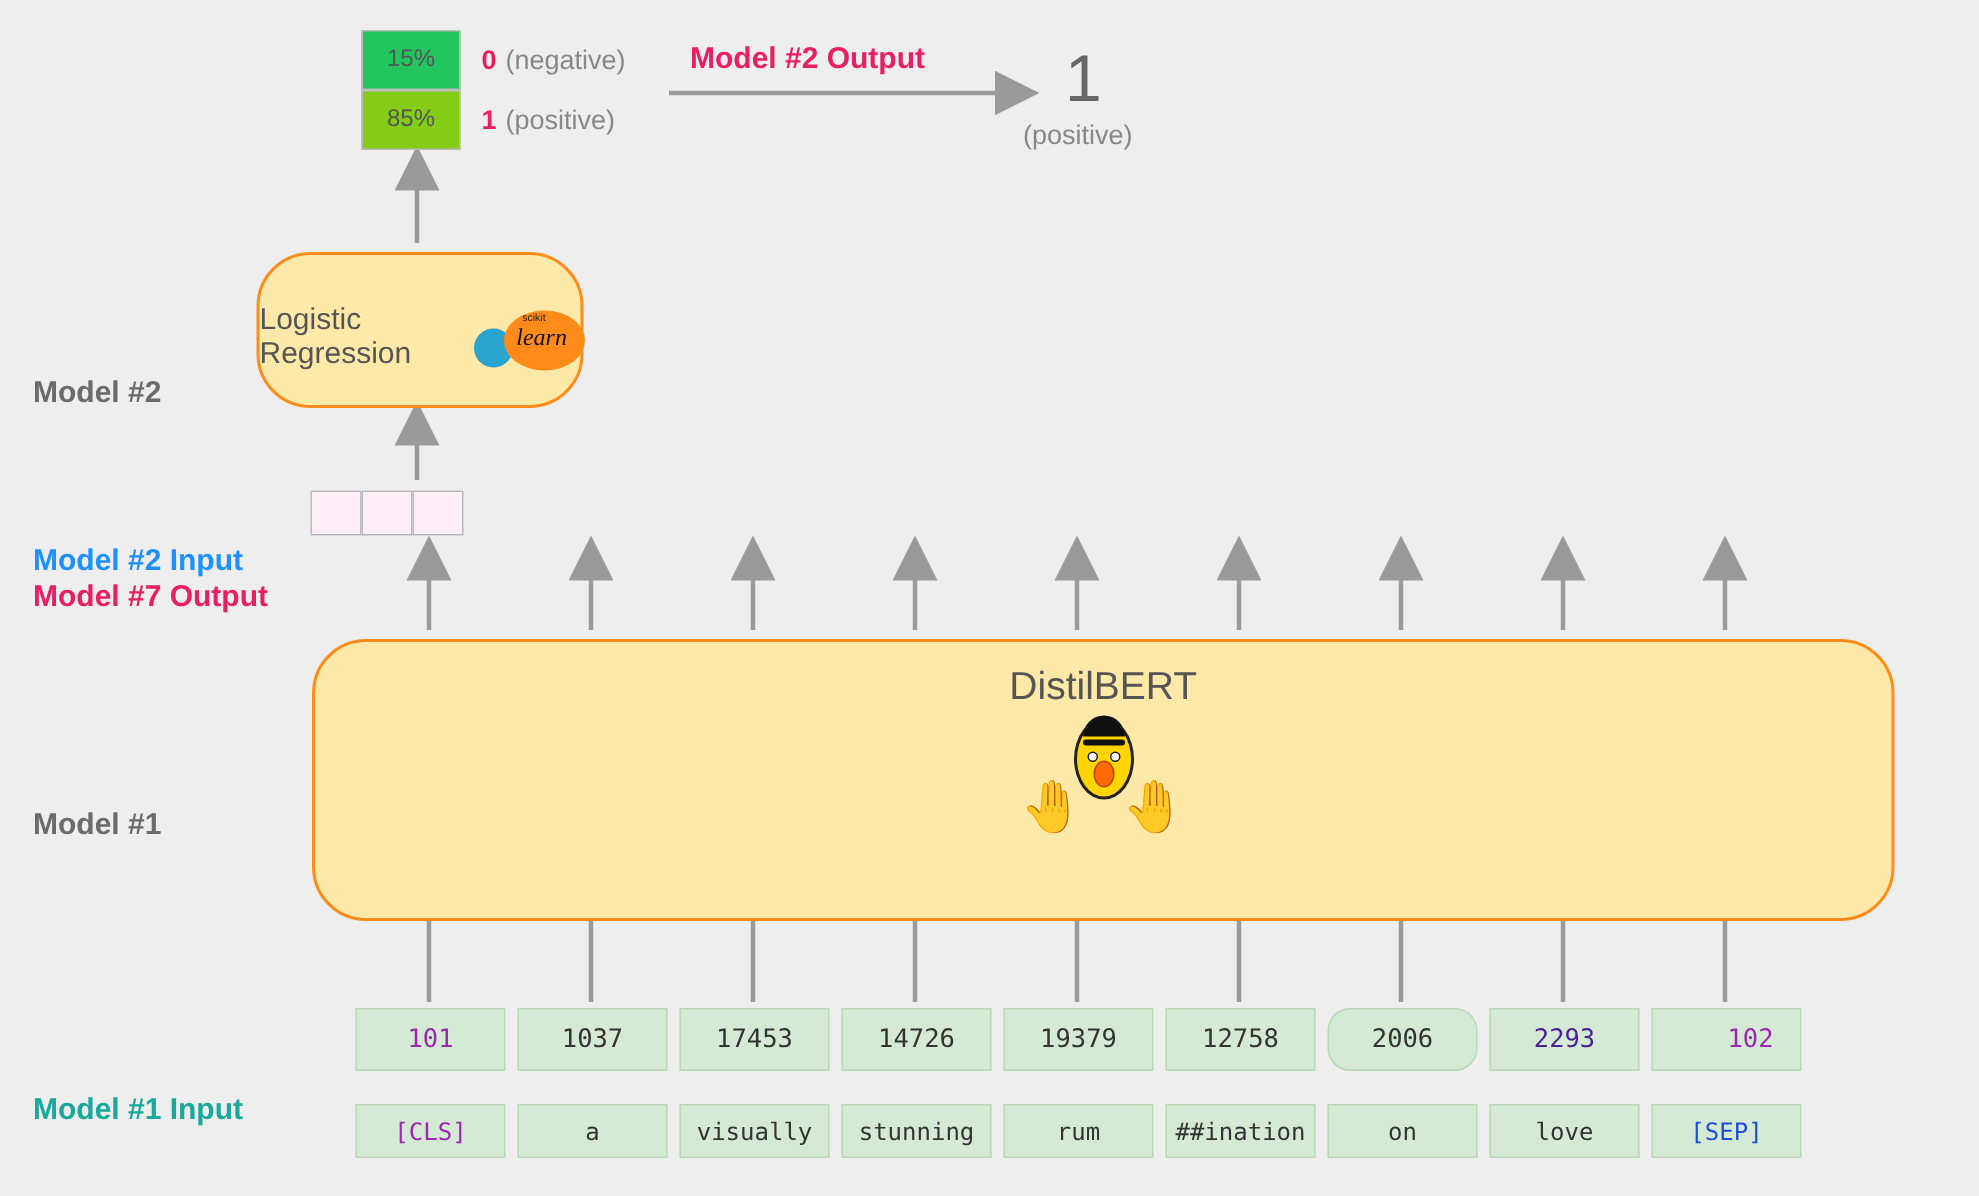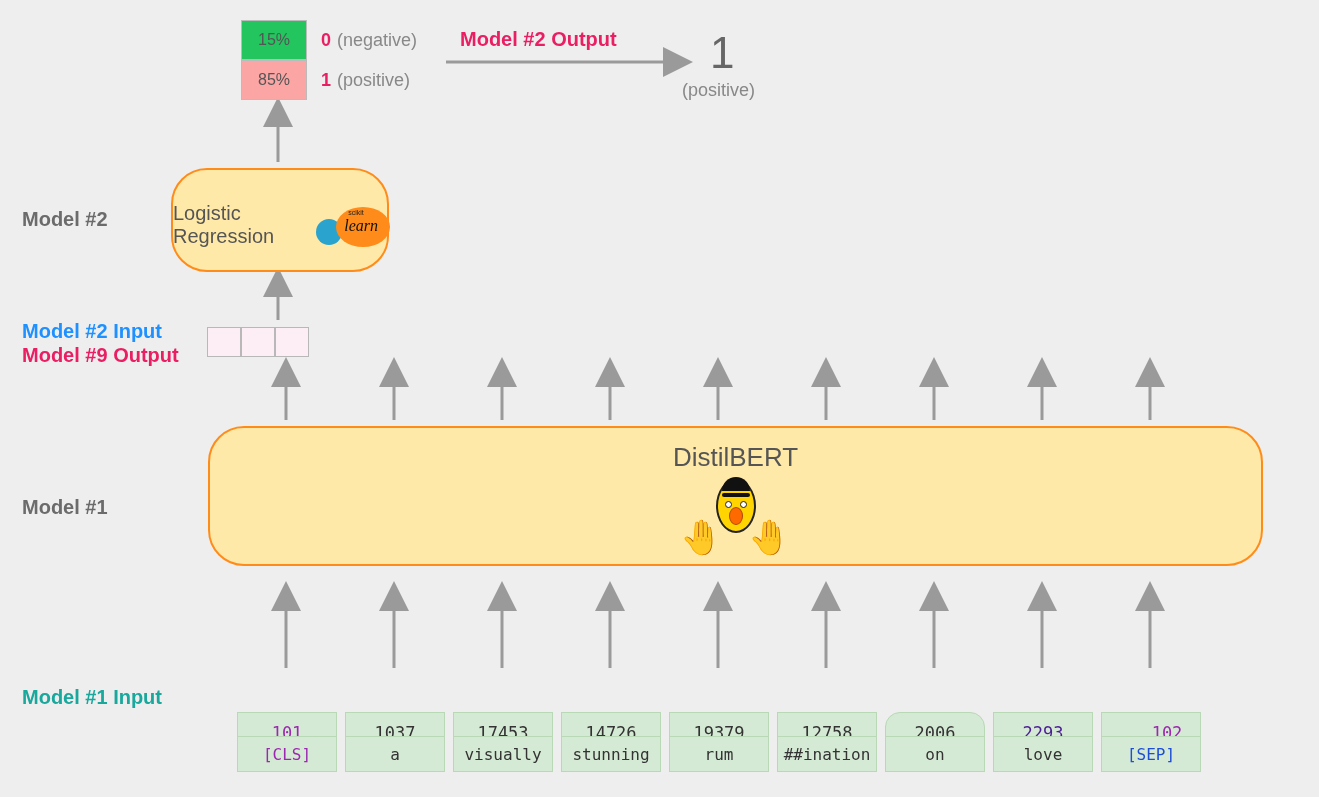--- a/index.html
+++ b/index.html
@@ -8,20 +8,21 @@
     font-family:-apple-system,BlinkMacSystemFont,"Helvetica Neue",Arial,sans-serif;
     width:1319px;height:797px;
     position:relative;
     overflow:hidden;
     color:#555;
   }
   .side-label{
     position:absolute;
     font-size:20px;
     font-weight:600;
+    margin-top:43px;
   }
   .teal{color:#1aa79c;}
   .blue{color:#1e90ff;}
   .magenta{color:#e91e63;}
   .gray{color:#6b6b6b;}
   .purple{color:#9c27b0;}
 
   
   .token-row{position:absolute;left:237px;display:flex;gap:8px;}
   .tok{
@@ -36,21 +37,21 @@
   .tokens-words .tok{height:36px;font-size:16px;}
 
   
   .model-box{
     position:absolute;
     background:#ffe9a8;
     border:2px solid #ff8c1a;
     border-radius:36px;
   }
   #distilbert-box{
-    left:208px;top:426px;width:1055px;height:140px;
+    left:208px;top:426px;width:1055px;height:188px;
     display:flex;flex-direction:column;align-items:center;justify-content:flex-start;
     padding-top:14px;
     font-size:26px;font-weight:300;
   }
   
   #logreg-box{
     left:171px;top:168px;width:218px;height:104px;
     display:flex;flex-direction:row;align-items:center;justify-content:flex-start;
     padding-top:10px;
     font-size:20px;font-weight:300;
@@ -96,42 +97,42 @@
   }
 
   
   .prob-table{position:absolute;left:241px;top:20px;}
   .prob-row{display:flex;align-items:center;height:40px;}
   .prob-cell{
     width:66px;height:40px;border:1px solid #bbb;
     display:flex;align-items:center;justify-content:center;font-size:16px;
   }
   .prob-cell.low{background:#22c55e;}
-  .prob-cell.high{background:#fca5a5;}
+  .prob-cell.high{background:#84cc16;}
   .prob-label{margin-left:14px;font-size:18px;}
   .prob-label b{color:#e91e63;font-weight:700;margin-right:6px;}
   .prob-label span{color:#888;margin-top:11px;}
 
   
   .big-out{position:absolute;left:710px;top:28px;font-size:44px;font-weight:300;color:#666;}
   .big-out-sub{position:absolute;left:682px;top:80px;font-size:18px;color:#888;}
 
   .m2-out-label{position:absolute;left:460px;top:28px;font-size:20px;font-weight:700;color:#e91e63;}
 
   
   svg.arrows{position:absolute;left:0;top:0;width:1319px;height:797px;pointer-events:none;}
   .arr{stroke:#9a9a9a;stroke-width:3;fill:none;}
   .arr-head{fill:#9a9a9a;}
 </style>
 </head>
 <body>
 
 <div class="side-label gray" style="left:22px; top:208px;">Model #2</div>
 <div class="side-label blue" style="left:22px; top:320px;">Model #2 Input</div>
-<div class="side-label magenta" style="left:22px; top:344px;">Model #9 Output</div>
+<div class="side-label magenta" style="left:22px; top:344px;">Model #7 Output</div>
 <div class="side-label gray" style="left:22px; top:496px;">Model #1</div>
 <div class="side-label teal" style="left:22px; top:686px;">Model #1 Input</div>
 
 <svg class="arrows">
   <defs>
     <marker id="ah" markerWidth="10" markerHeight="10" refX="5" refY="5" orient="auto">
       <path class="arr-head" d="M0,0 L10,5 L0,10 z"></path>
     </marker>
   </defs>
 
@@ -206,21 +207,21 @@
     <div class="eye l"></div>
       <div class="eye r"></div>
       <div class="nose"></div>
   </div>
   <div class="bert-hands">
     <span class="lh">🤚</span>
       <span class="rh">🤚</span>
   </div>
 </div>
 
-<div class="token-row" style="top:712px;" id="tok-ids">
+<div class="token-row" style="top:672px;" id="tok-ids">
     <div class="tok id purple" style="color: rgb(156, 39, 176);">101</div>
     <div class="tok id" style="color: rgb(51, 51, 51);">1037</div>
     <div class="tok id" style="color: rgb(51, 51, 51);">17453</div>
     <div class="tok id" style="color: rgb(51, 51, 51);">14726</div>
     <div class="tok id" style="color: rgb(51, 51, 51);">19379</div>
     <div class="tok id" style="color: rgb(51, 51, 51);">12758</div>
     <div class="tok id" style="color: rgb(51, 51, 51); border-radius: 15px;">2006</div>
     <div class="tok id" style="color: #4c1d95;">2293</div>
     <div class="tok id purple" style="color: rgb(156, 39, 176); padding-left: 32px;">102</div>
   </div>

